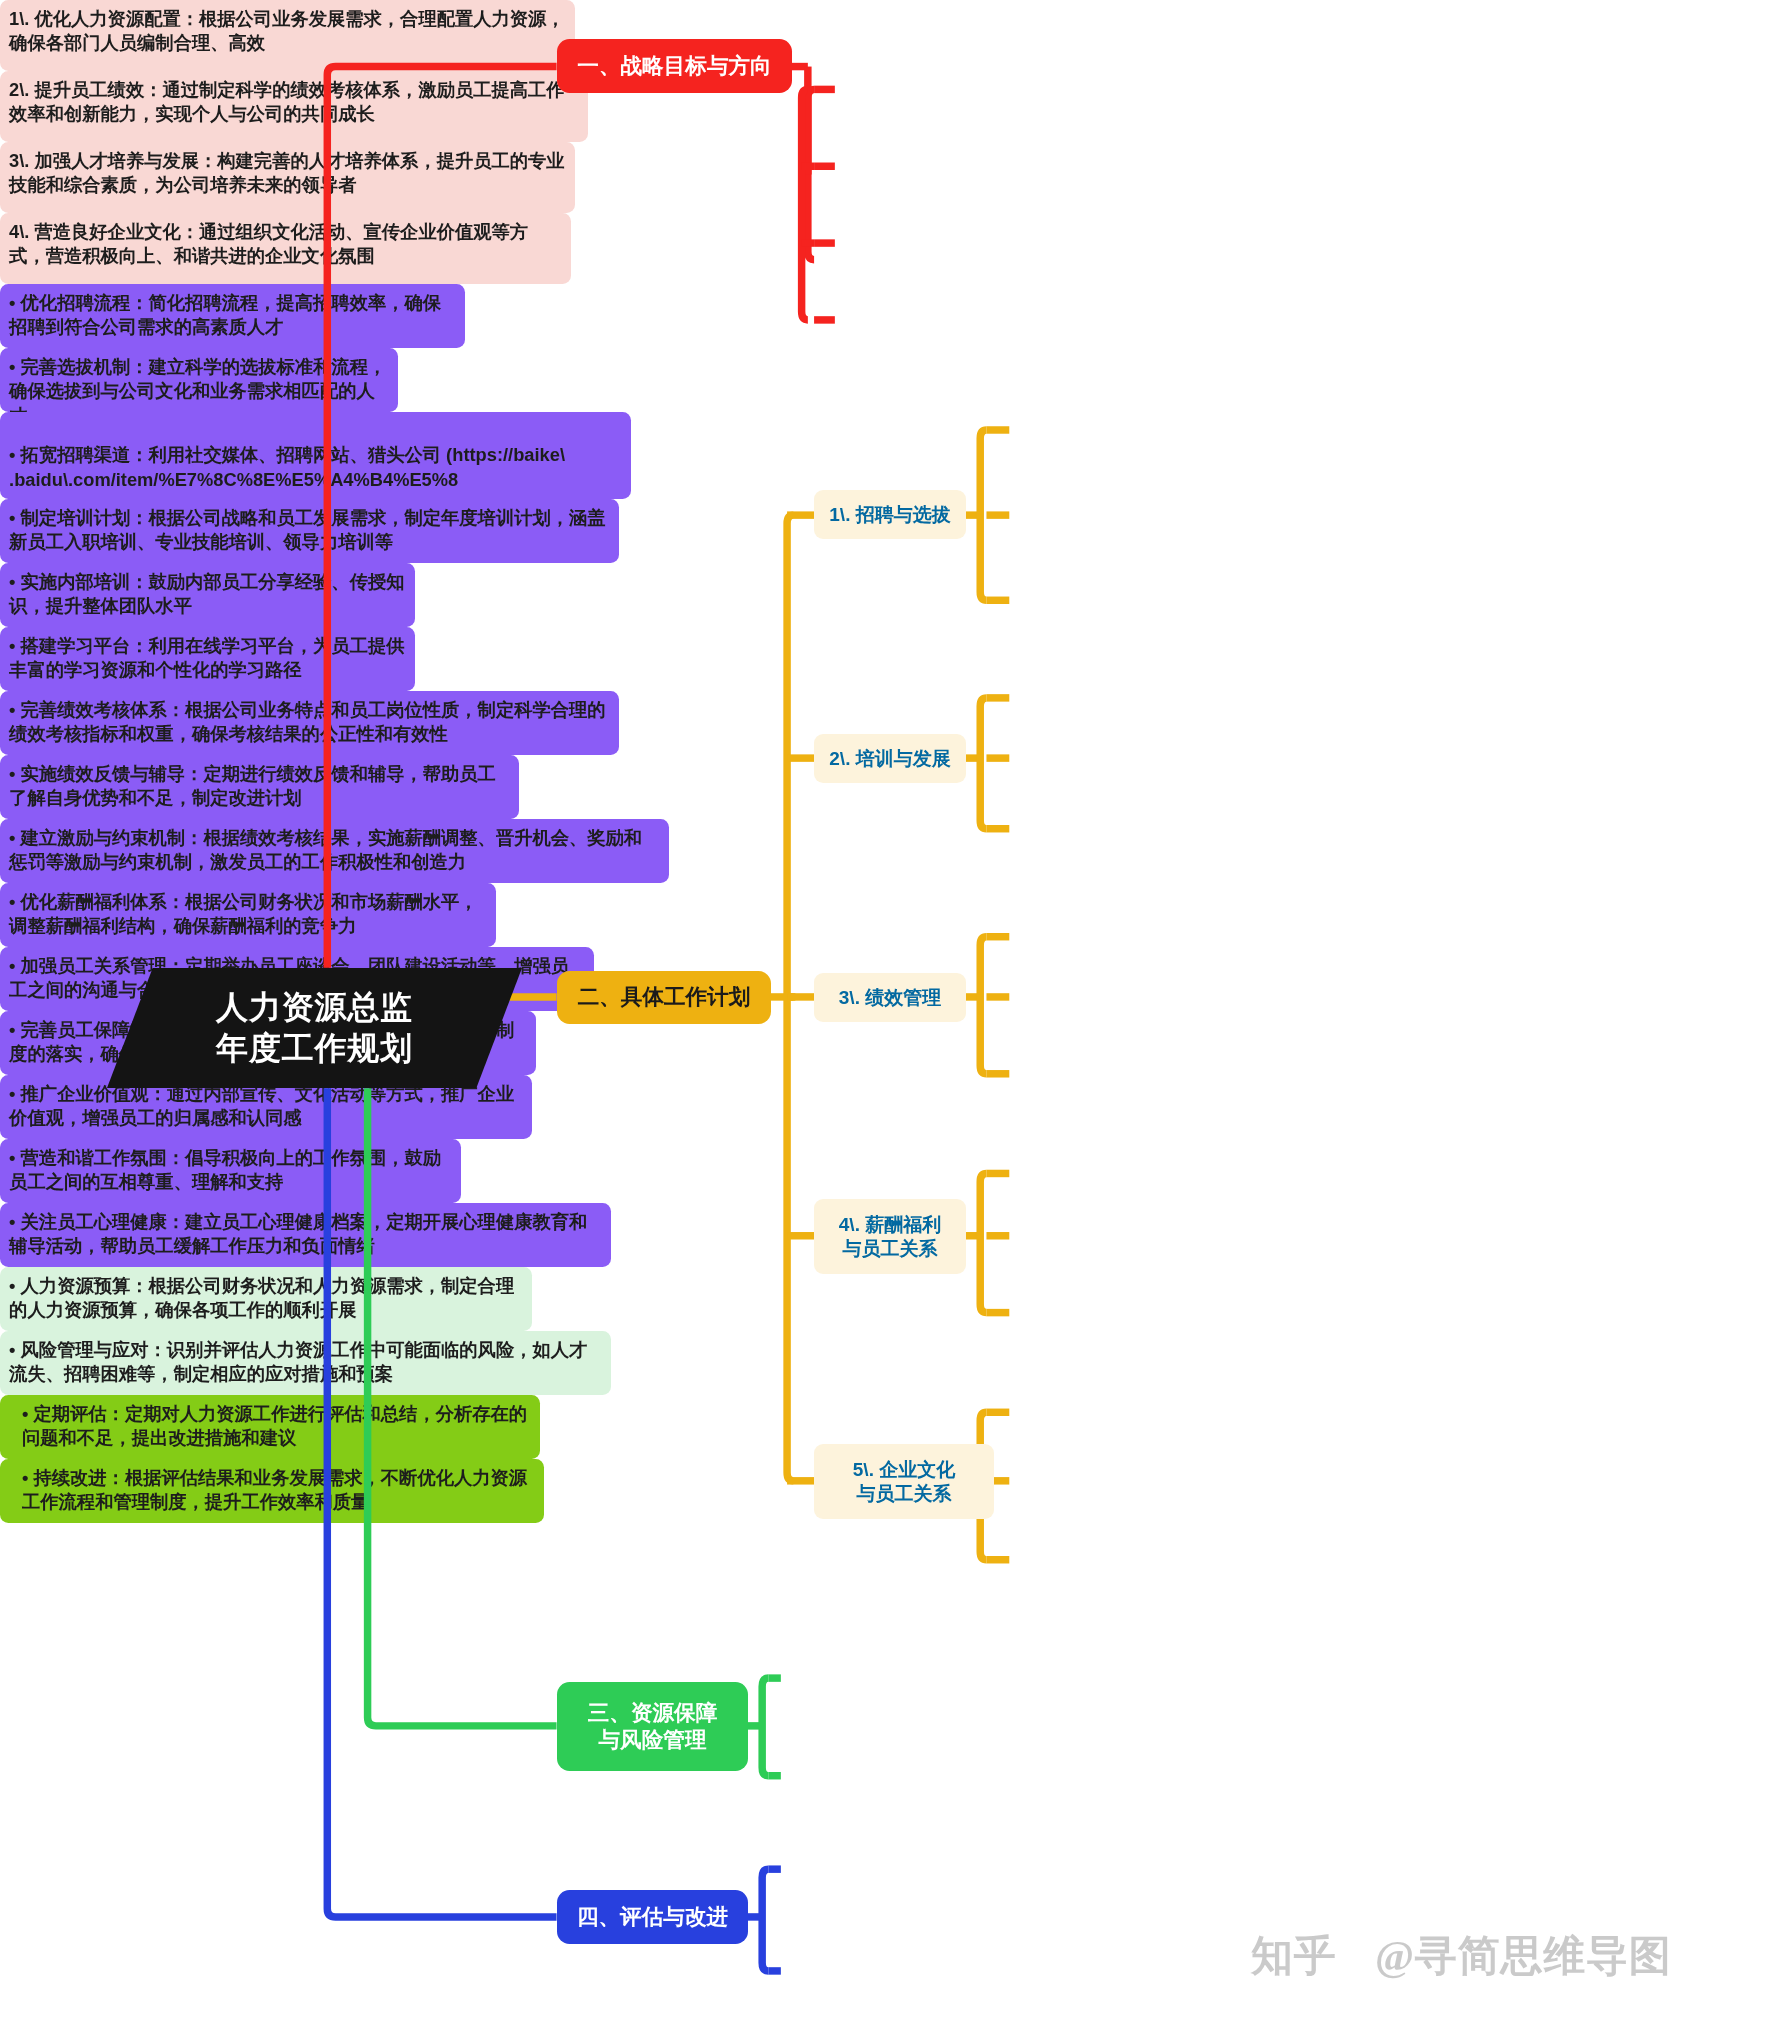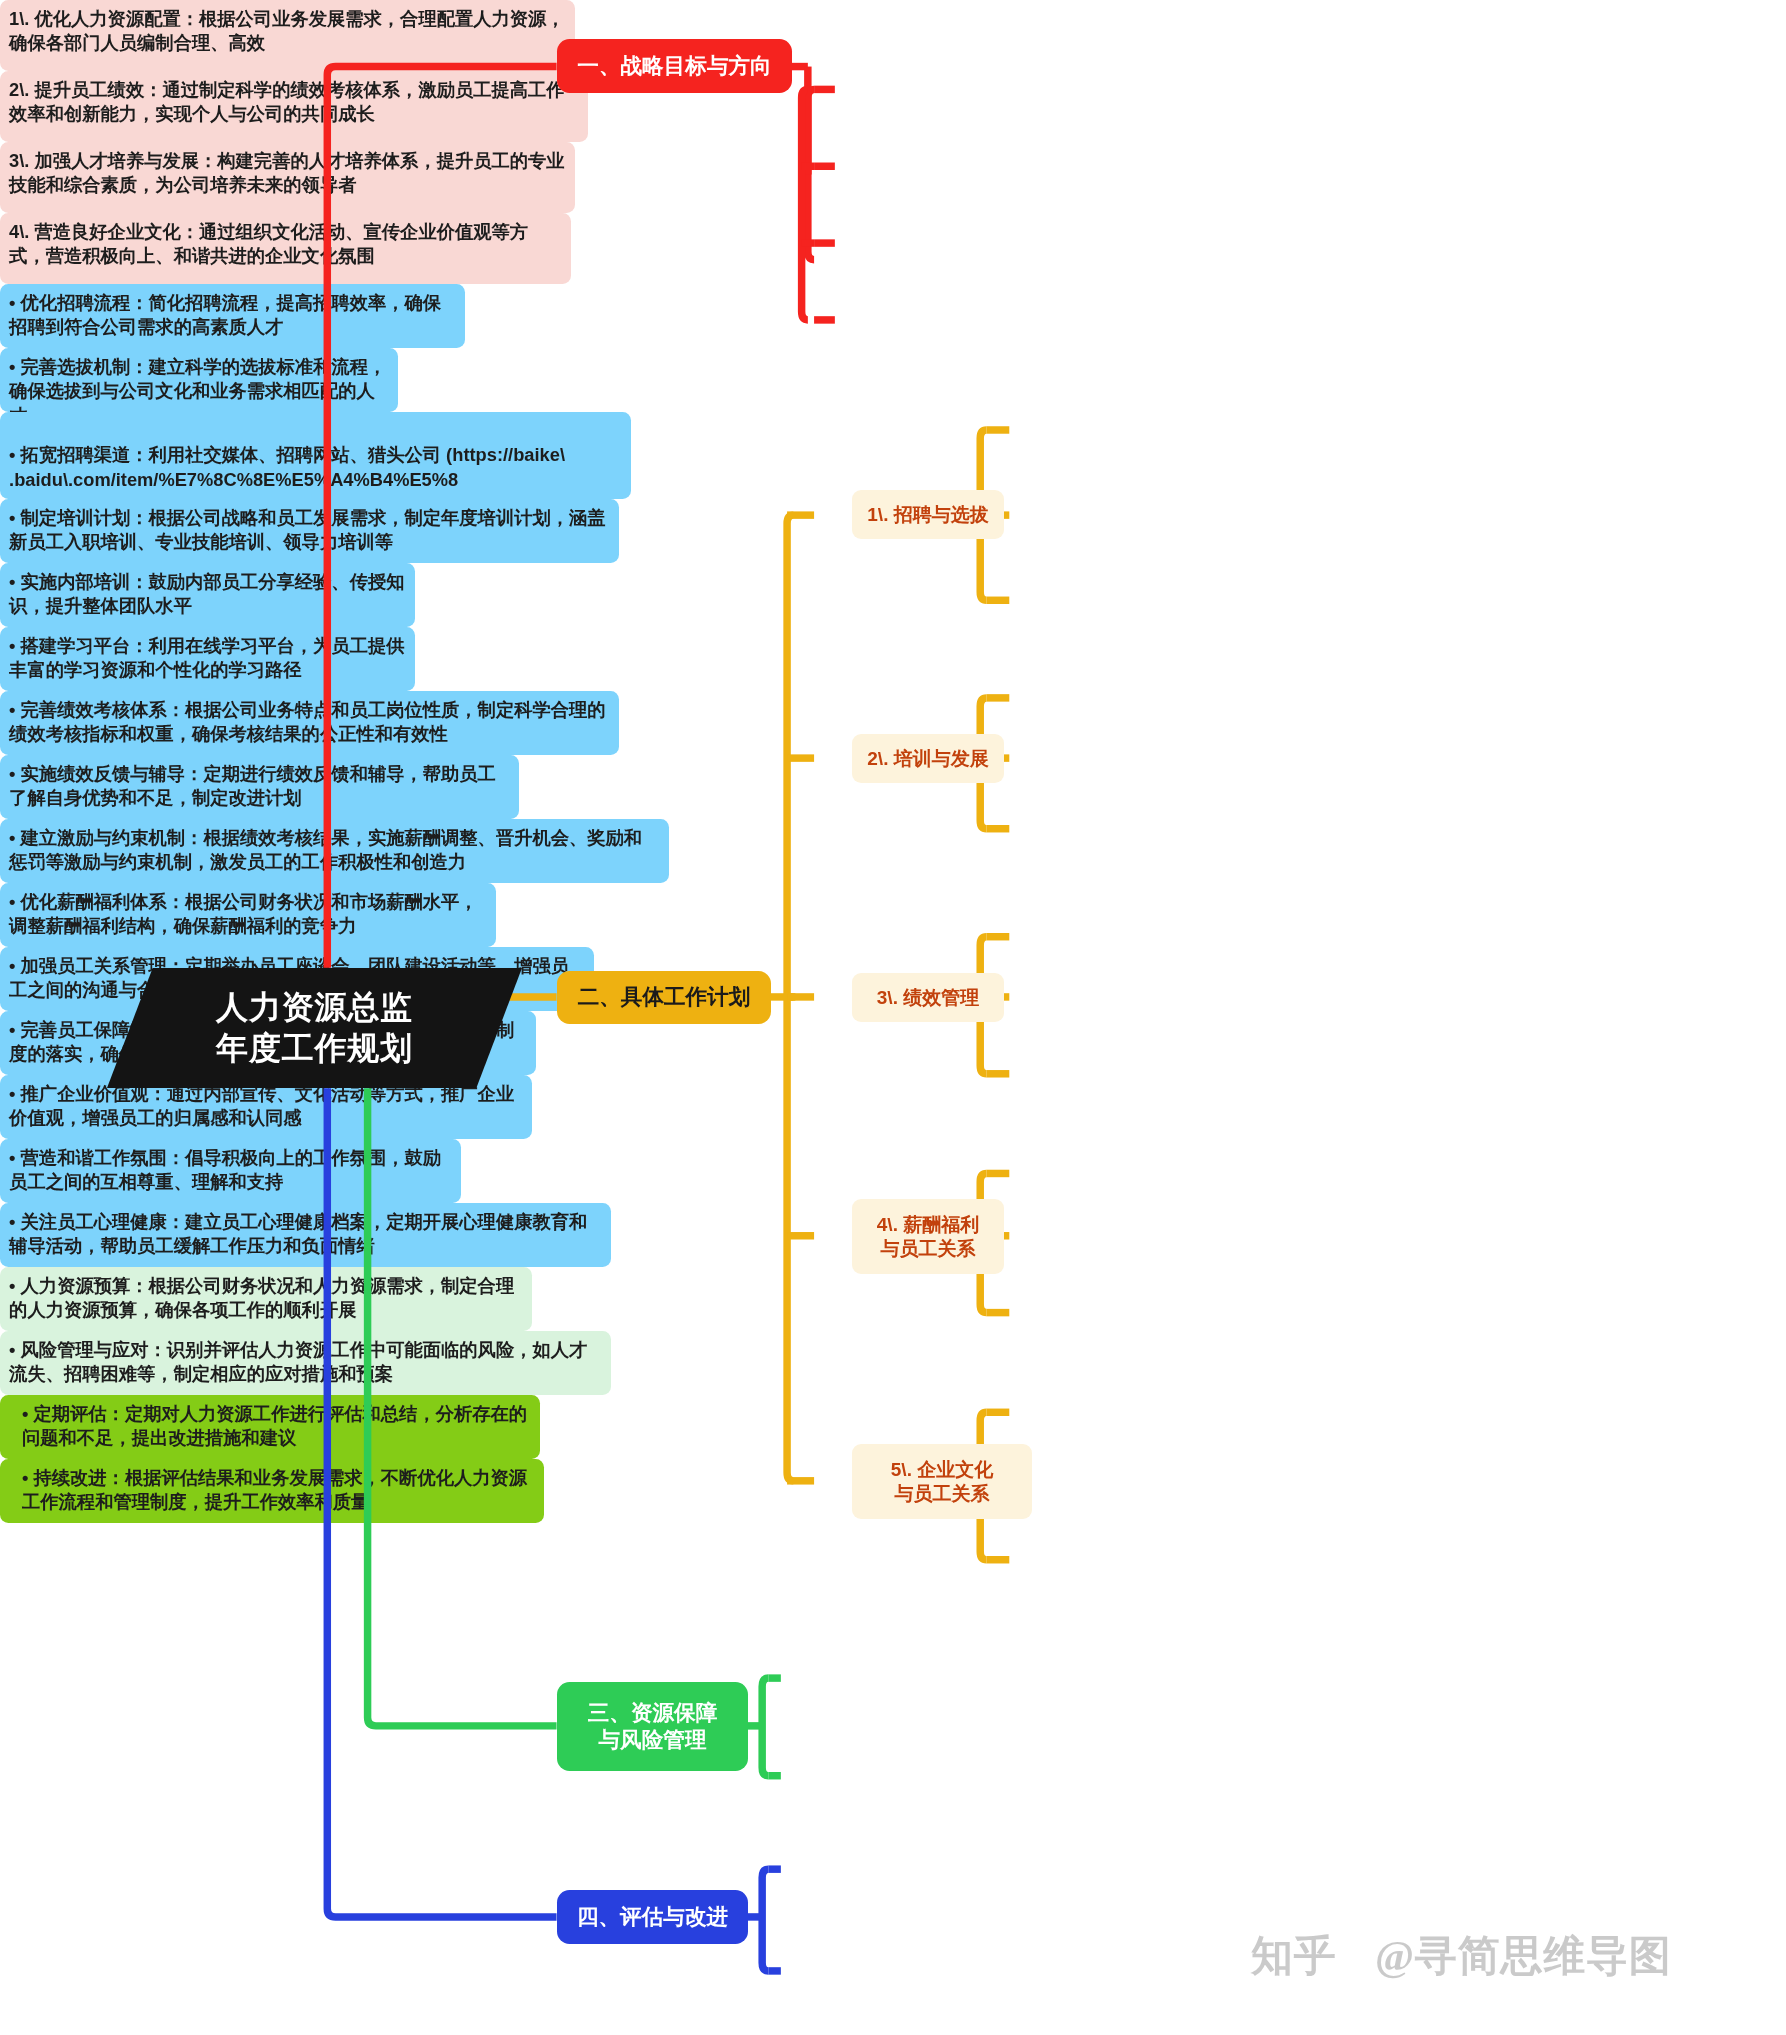--- a/index.html
+++ b/index.html
@@ -40,41 +40,40 @@
     text-align:center; justify-content:center;
     z-index:4;
   }
   .l1.red    { background:#f5231f; color:#ffffff; }
   .l1.yellow { background:#eeb111; color:#1b1b1b; }
   .l1.green  { background:#2ecc56; color:#ffffff; }
   .l1.blue   { background:#2840de; color:#ffffff; }
 
   
   .l2 {
-    background:#fdf3dc; color:#c2410c;
+    background:#fdf3dc; color:#0369a1;
     border-radius: 9.1px;
     padding: 6.6px 10.8px;
     font-size: 19px; font-weight:600; line-height:1.26;
     text-align:center; justify-content:center;
     z-index:4;
-    margin-left:38px;
   }
 
   
   .leaf {
     border-radius: 8.3px;
     padding: 6.6px 9.1px;
     font-size: 18.3px; line-height:1.34; font-weight:600;
     color:#1d1d1d;
     display:block;
     z-index:3;
     overflow:hidden;
   }
   .leaf.pink   { background:#f9d8d4; }
-  .leaf.cream  { background:#7dd3fc; }
+  .leaf.cream  { background:#8b5cf6; }
   .leaf.mint   { background:#d9f3dd; }
   .leaf.lilac  { background:#84cc16;padding-left:22px; }
 
   
   .wm {
     position:absolute;
     color:#c8c8c8;
     font-size:42px;
     font-weight:700;
     letter-spacing:0.8px;

